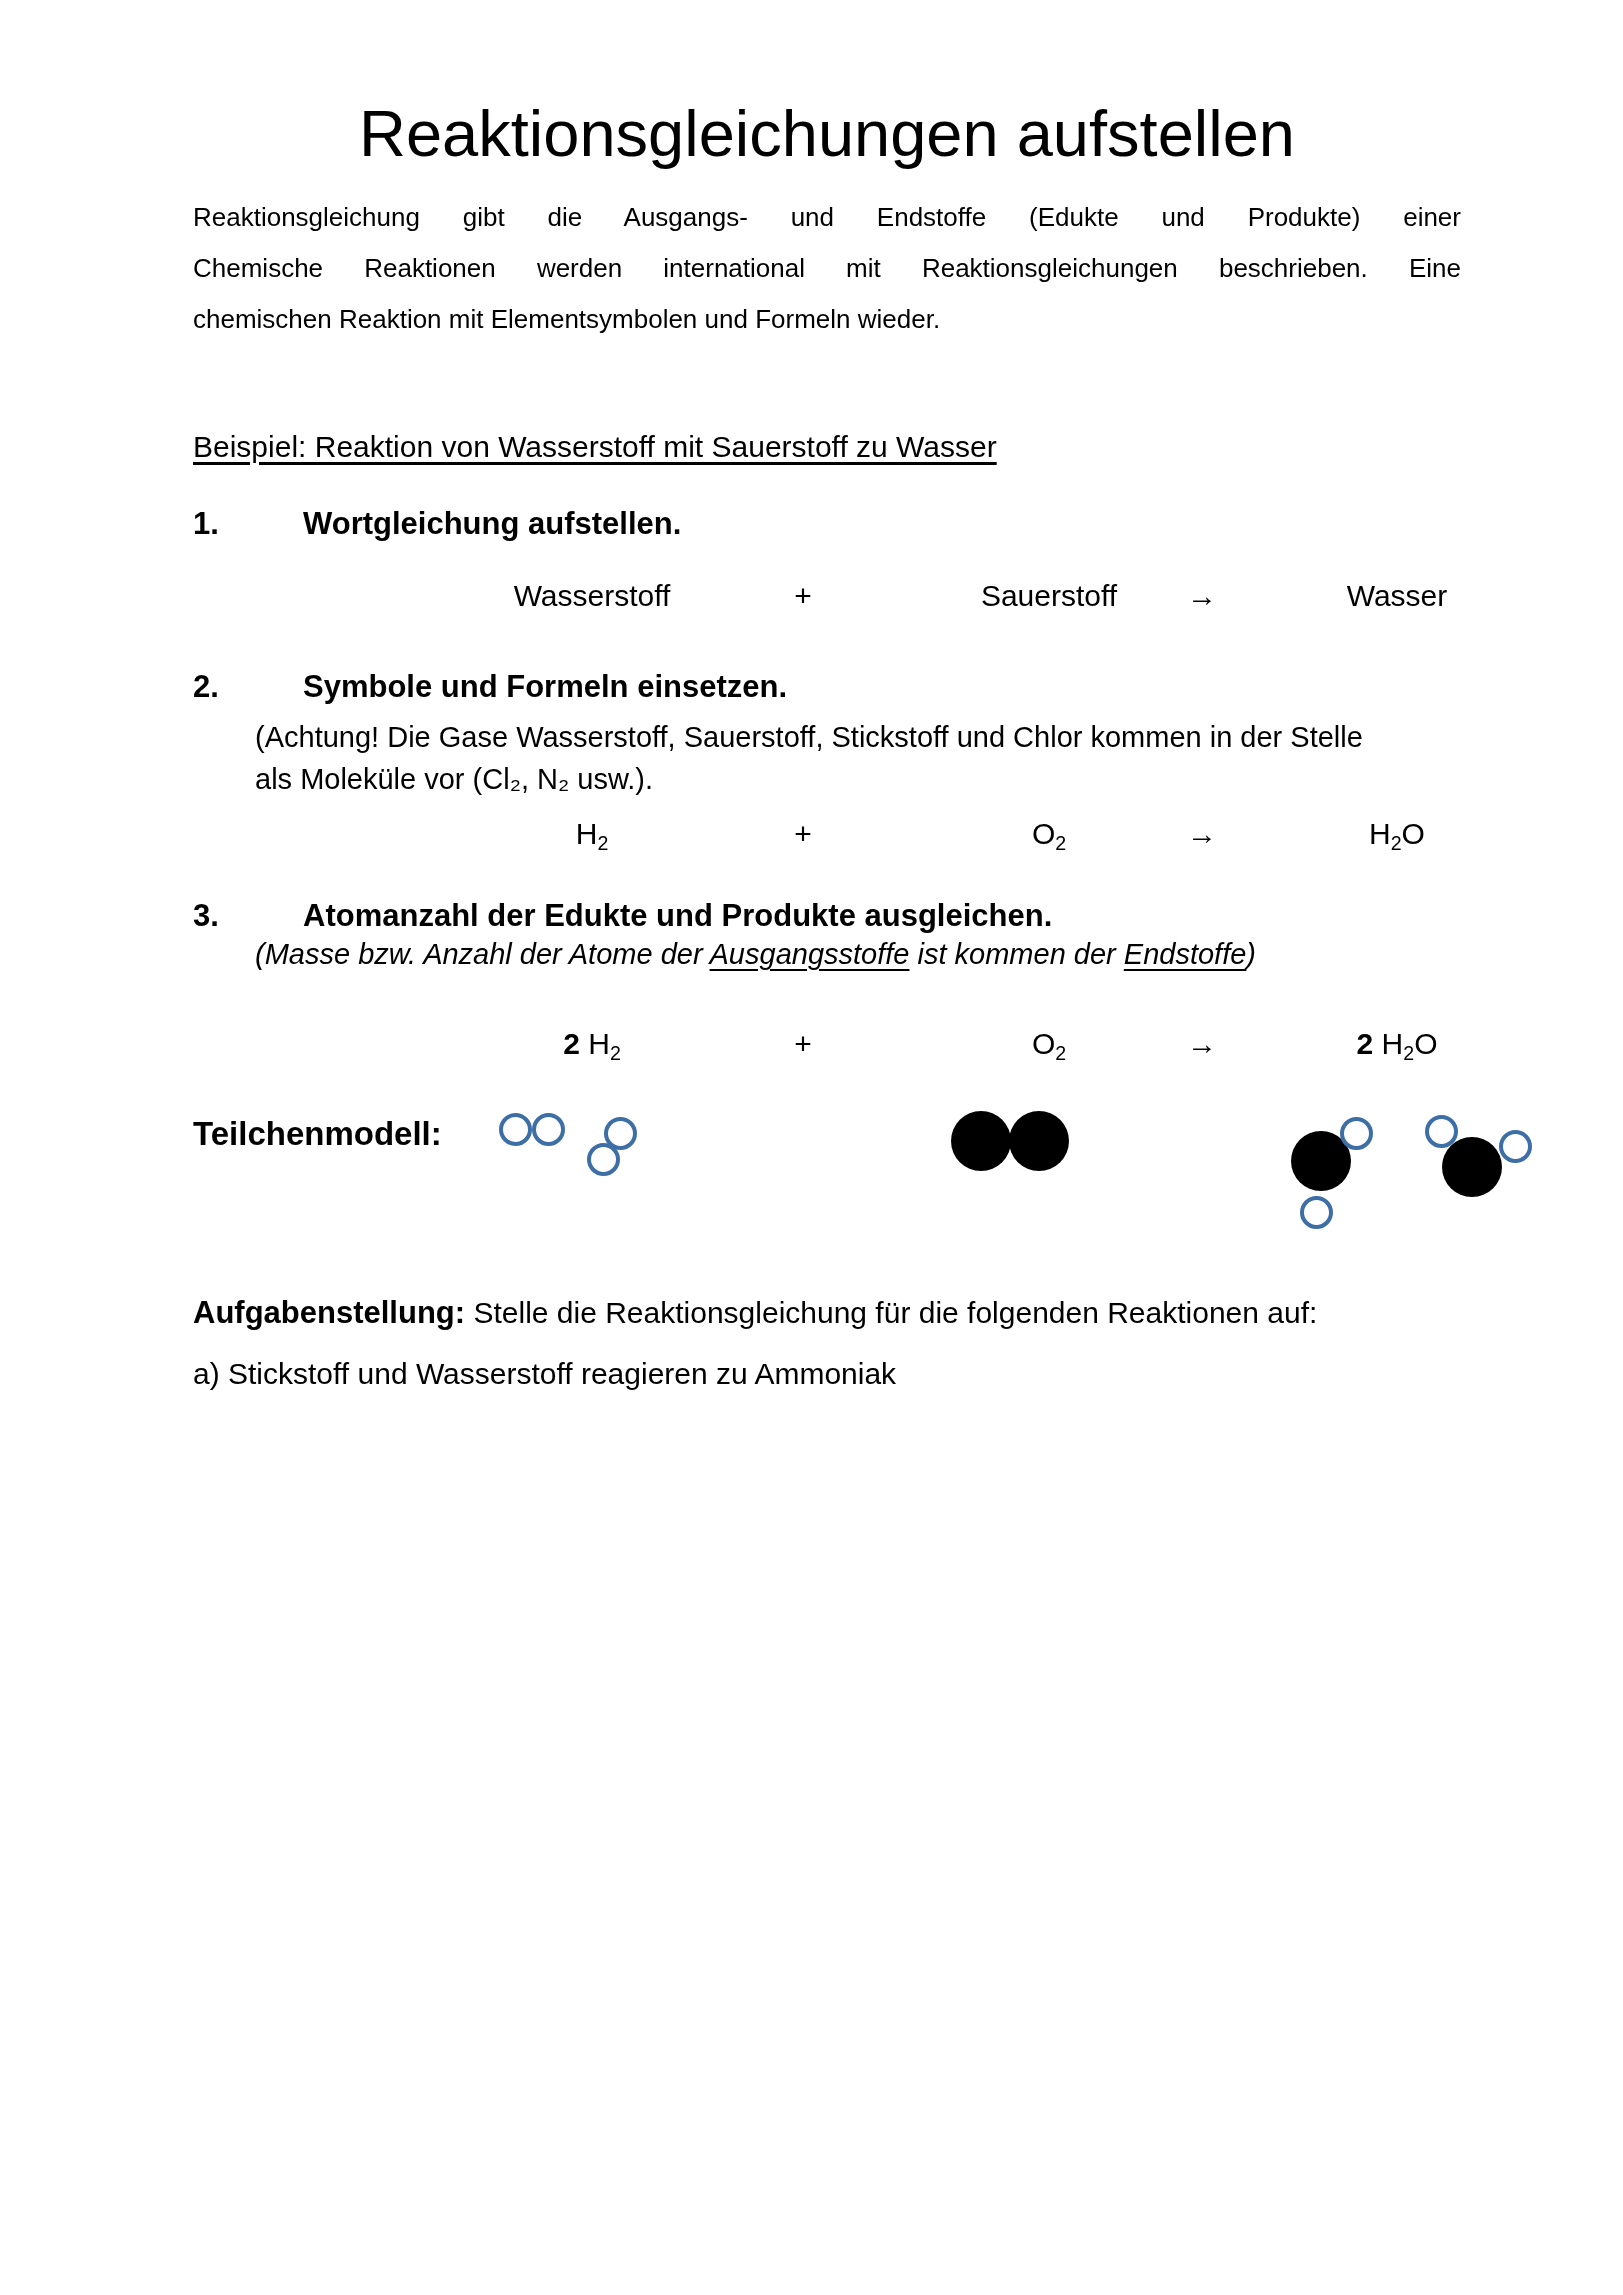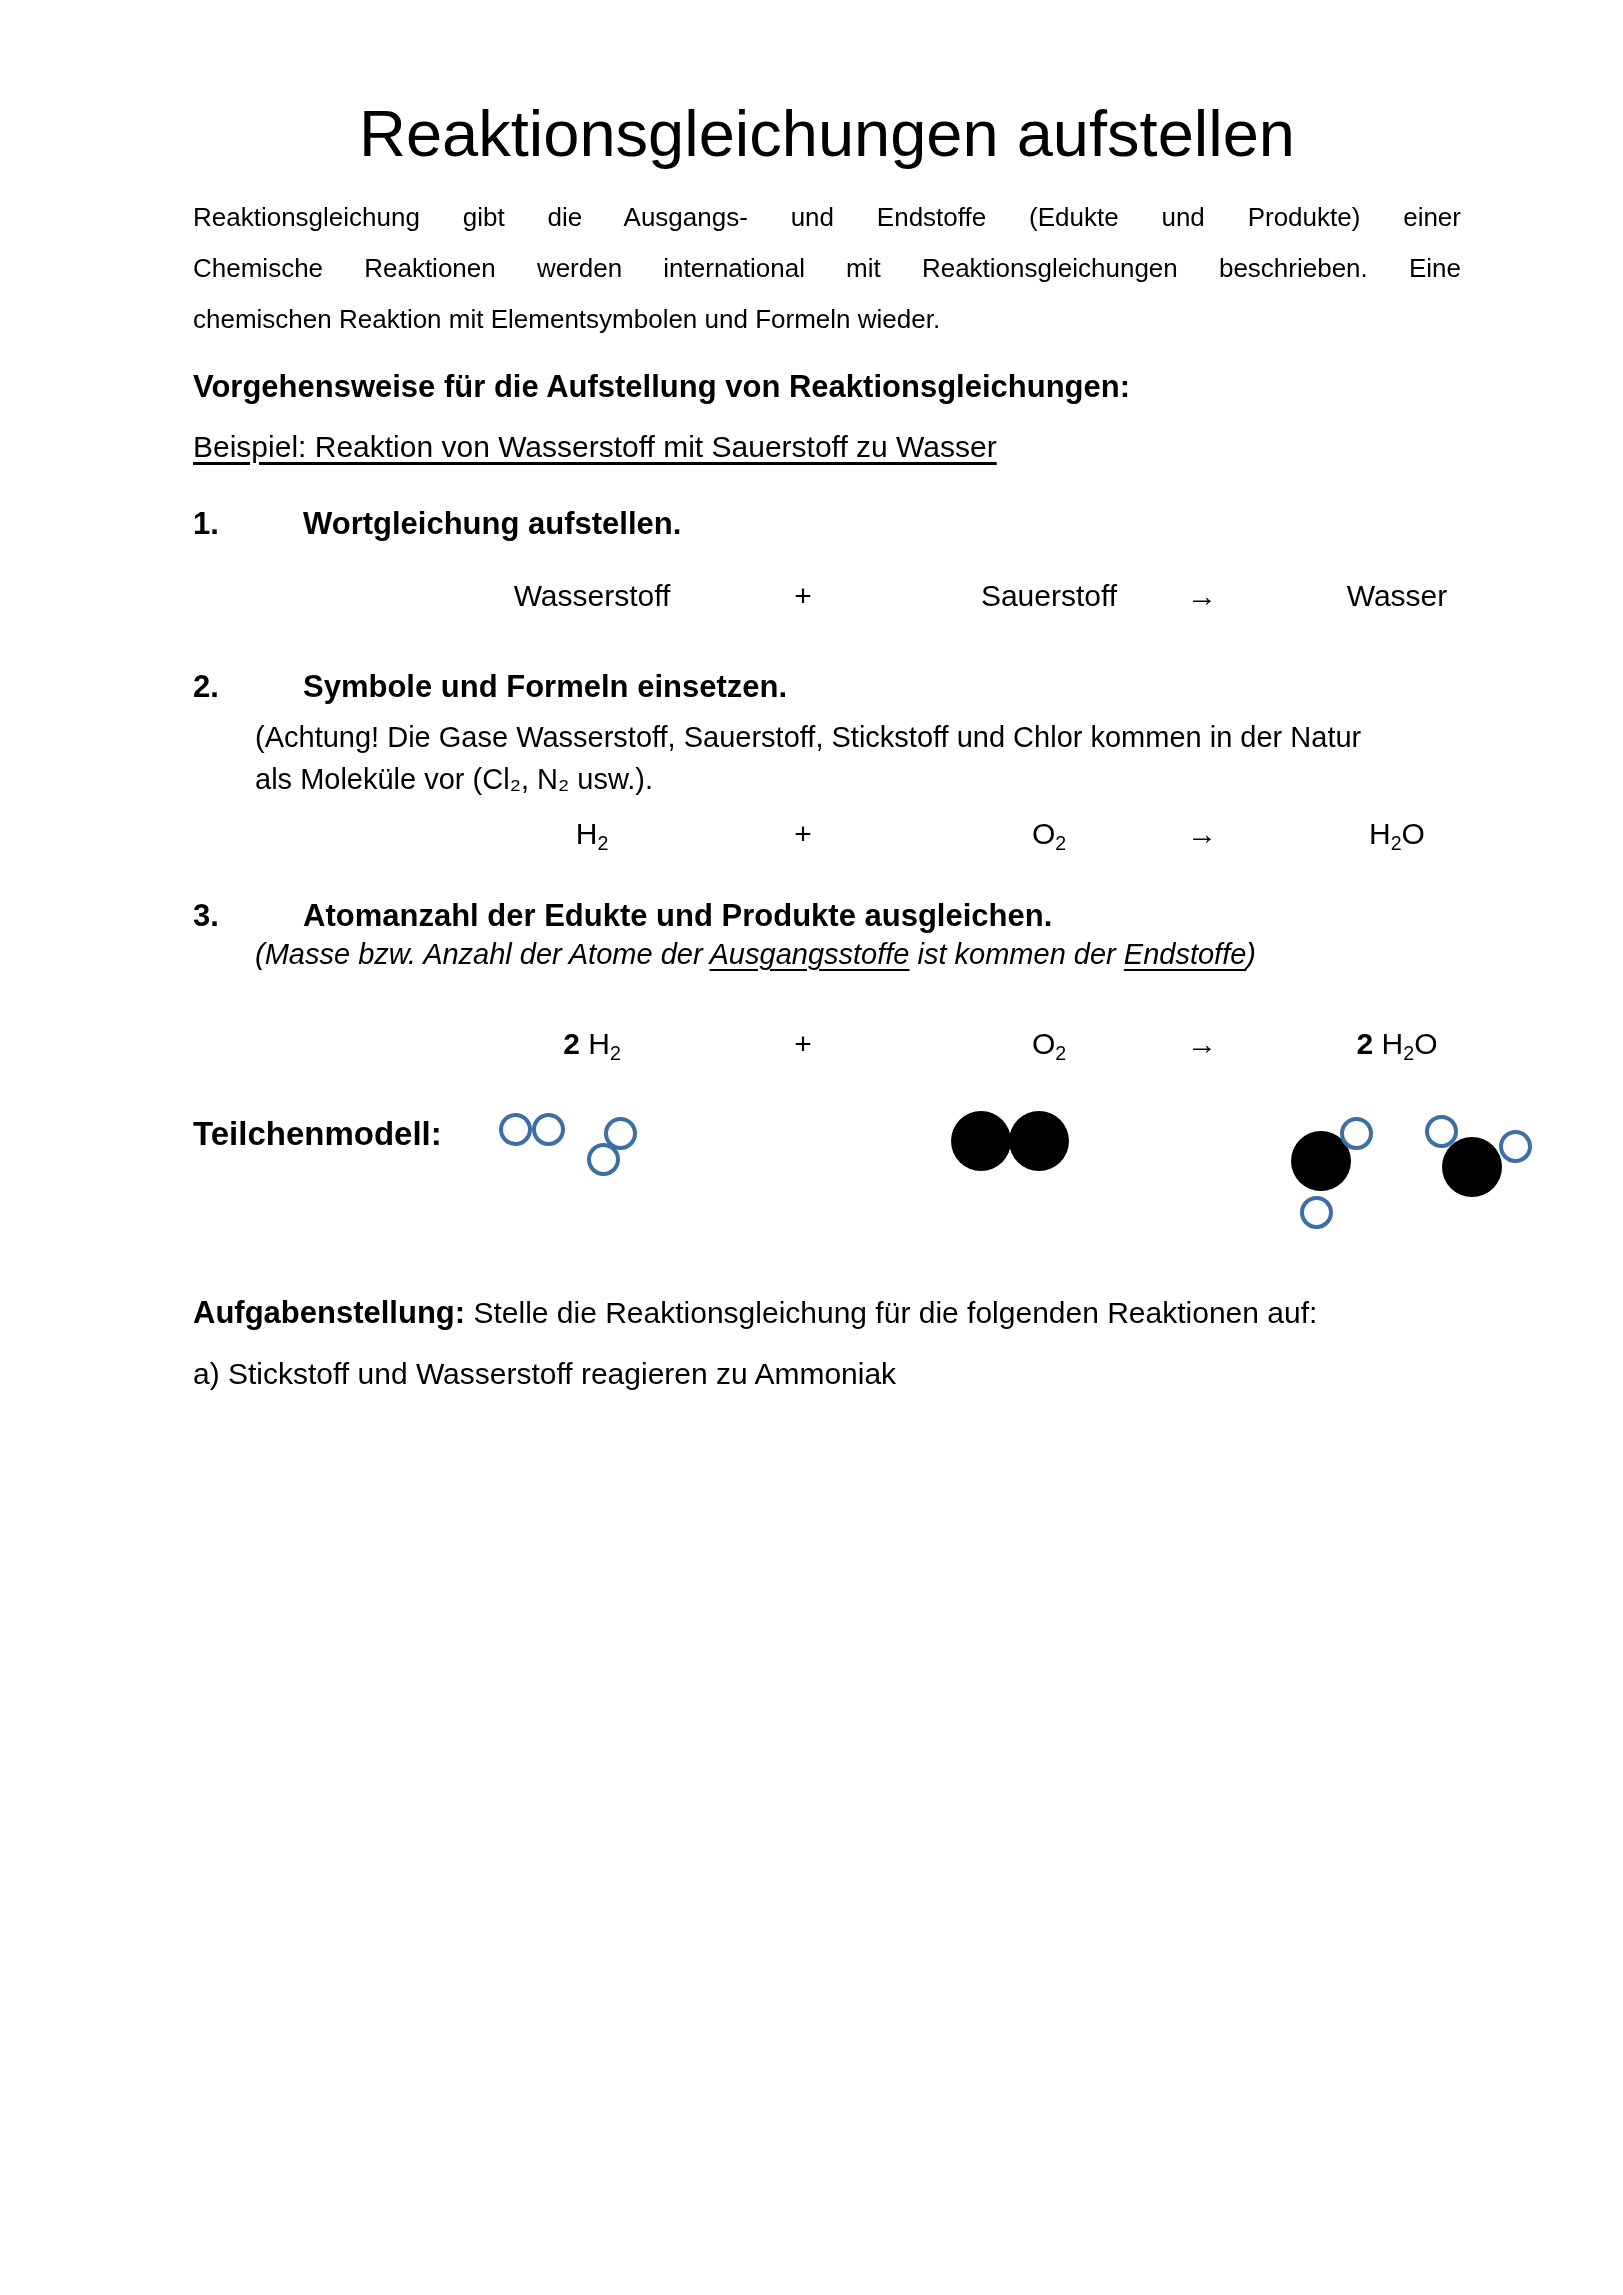--- a/index.html
+++ b/index.html
@@ -67,42 +67,41 @@
 <div class="page">
 
   <div class="abs title">Reaktionsgleichungen aufstellen</div>
 
   <div class="abs intro">
     <div class="jline">Reaktionsgleichung gibt die Ausgangs- und Endstoffe (Edukte und Produkte) einer</div>
     <div class="jline">Chemische Reaktionen werden international mit Reaktionsgleichungen beschrieben. Eine</div>
     <div class="lline">chemischen Reaktion mit Elementsymbolen und Formeln wieder.</div>
   </div>
 
-  <div class="abs h-bold h-vorgehensweise">Vorgehensweise für die Aufstellung von Reaktionsgleichungen:</div>
 
   <div class="abs beispiel">Beispiel: Reaktion von Wasserstoff mit Sauerstoff zu Wasser</div>
 
   <div class="abs step step1">
     <span class="num">1.</span><span class="stitle">Wortgleichung aufstellen.</span>
   </div>
 
   <div class="abs eq-row eq1">
       <span class="eq-cell c0"><span>Wasserstoff</span></span>
       <span class="eq-cell c1"><span>+</span></span>
       <span class="eq-cell c2"><span>Sauerstoff</span></span>
       <span class="eq-cell c3"><span>→</span></span>
       <span class="eq-cell c4"><span>Wasser</span></span>
     </div>
 
   <div class="abs step step2">
     <span class="num">2.</span><span class="stitle">Symbole und Formeln einsetzen.</span>
   </div>
 
   <div class="abs note2">
-    <div>(Achtung! Die Gase Wasserstoff, Sauerstoff, Stickstoff und Chlor kommen in der Natur</div>
+    <div>(Achtung! Die Gase Wasserstoff, Sauerstoff, Stickstoff und Chlor kommen in der Stelle</div>
     <div>als Moleküle vor (Cl₂, N₂ usw.).</div>
   </div>
 
   <div class="abs eq-row eq2">
       <span class="eq-cell c0"><span>H</span><span class="seg-sub">2</span></span>
       <span class="eq-cell c1"><span>+</span></span>
       <span class="eq-cell c2"><span>O</span><span class="seg-sub">2</span></span>
       <span class="eq-cell c3"><span>→</span></span>
       <span class="eq-cell c4"><span>H</span><span class="seg-sub">2</span><span>O</span></span>
     </div>

